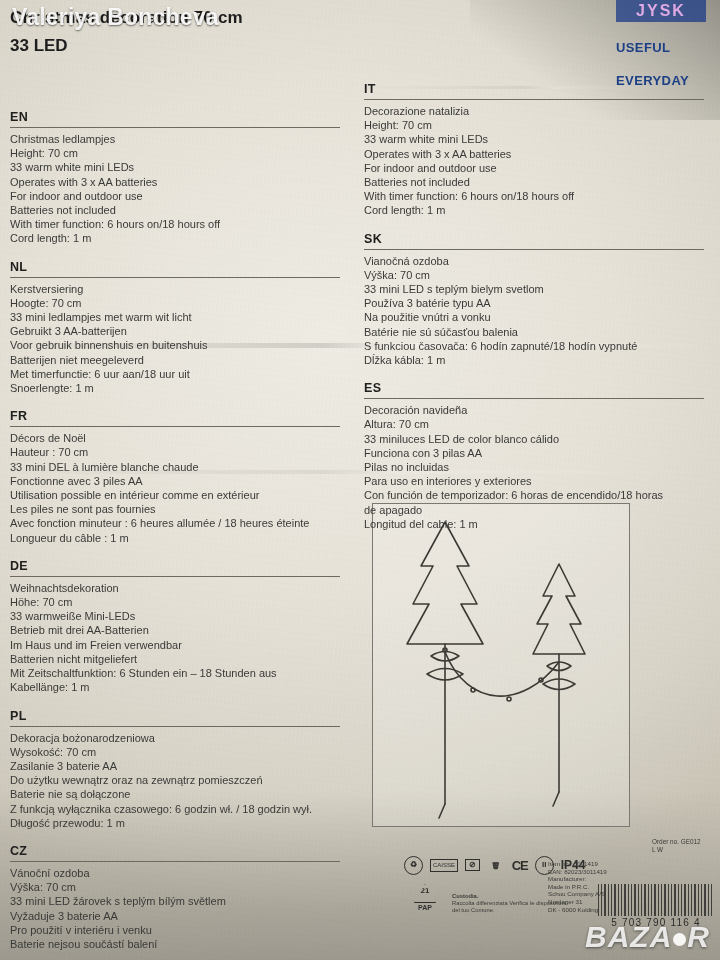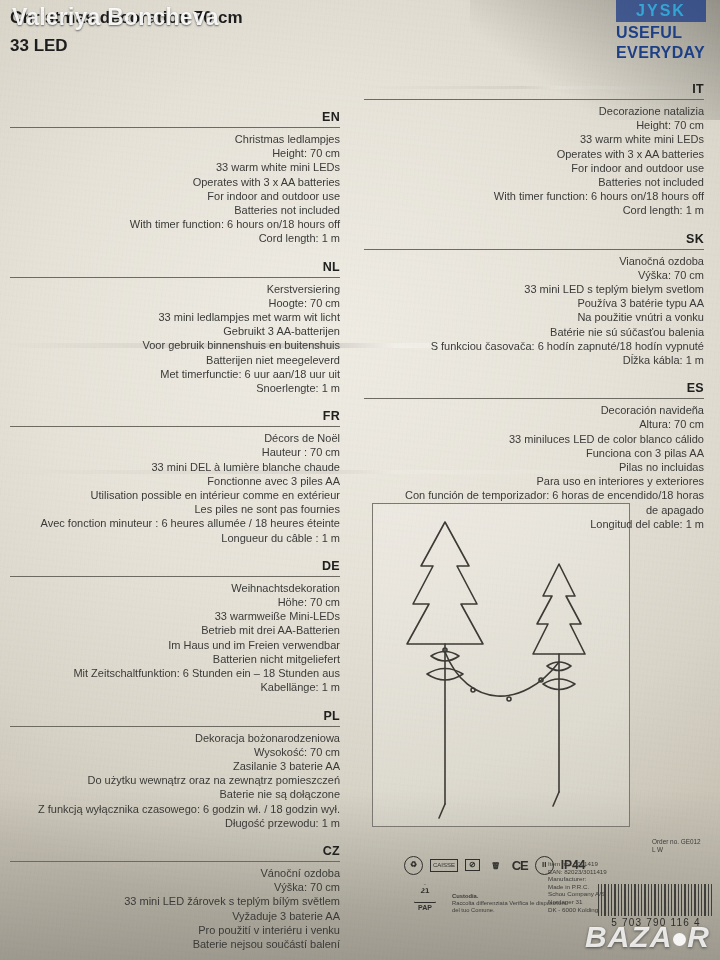--- a/index.html
+++ b/index.html
@@ -110,44 +110,43 @@
   #brand {
     position: absolute;
     right: 12px; top: 0px;
     width: 92px;
     text-align: left;
     z-index: 6;
   }
   #brand .logo {
     width: 90px; height: 22px;
     background: #1b3b86;
-    color: #0ea5e9;
+    color: #f0abfc;
     font-size: 16px;
     font-weight: bold;
     letter-spacing: 2px;
     text-align: center;
     line-height: 22px;
     opacity: .75;
   }
   #brand .tag1, #brand .tag2 {
-    font-size: 16px;
+    font-size: 13px;
     font-weight: bold;
     color: #1c3f86;
     letter-spacing: .4px;
-    margin-top: 2px;
+    margin-top: 18px;
   }
 
   
   .col {
     position: absolute;
     z-index: 5;
   }
   .lang {
     margin-bottom: 14px;
-    text-align: right;
   }
   .lang .code {
     font-size: 12.5px;
     font-weight: bold;
     letter-spacing: .3px;
     color: #20201f;
     padding-bottom: 2px;
   }
   .lang .rule {
     height: 1px;

